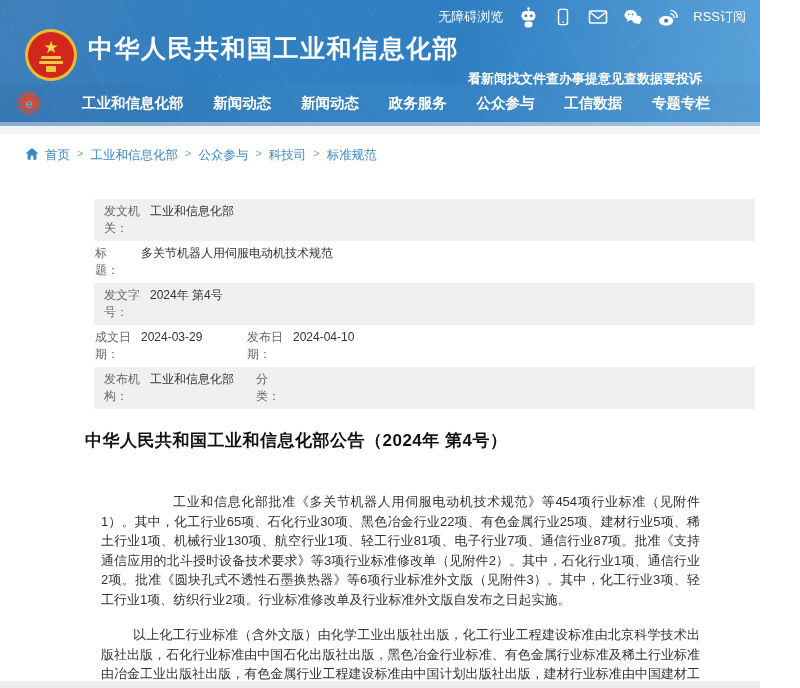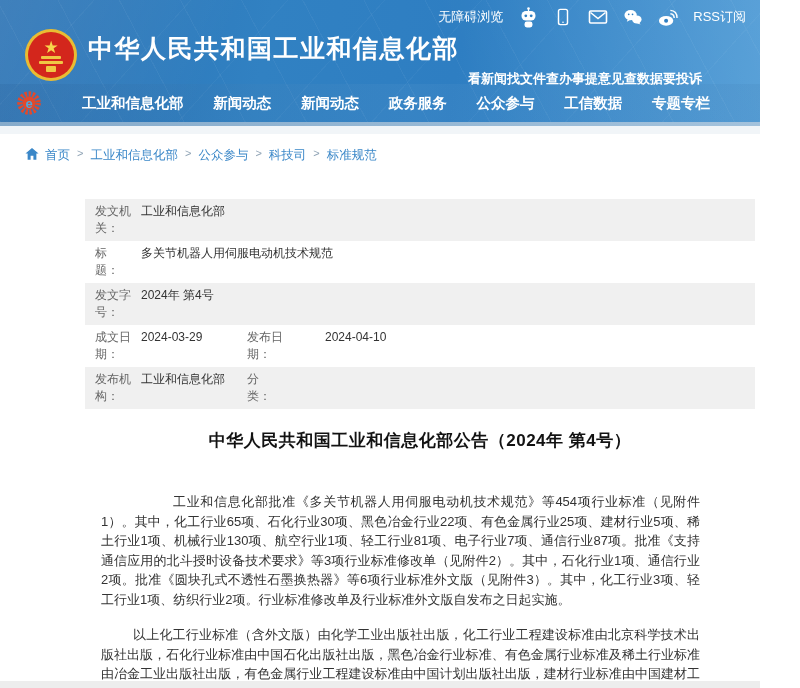--- a/index.html
+++ b/index.html
@@ -68,31 +68,31 @@
     font-size:12.5px; color:#3a87c8;
   }
   .breadcrumb .crumb { color:#3a87c8; cursor:pointer; }
   .breadcrumb .sep { color:#8fa3b5; margin:0 7px; font-size:11px; }
   .home-ico { width:14px; height:14px; margin-right:6px; }
 
   
   .content { width:670px; margin:35px 0 0 85px; }
   .meta-table { font-size:12px; }
   .meta-row { display:flex; min-height:42px; box-sizing:border-box; }
-  .meta-row.gray { background:#f0f0f0; }
+  .meta-row.gray { background:#f0f0f0;margin-left:9px; }
   .meta-cell { display:flex; padding:4px 0 4px 10px; box-sizing:border-box; }
   .meta-cell.c1 { width:152px; flex:0 0 auto; }
-  .meta-cell.c2 { flex:1;gap:32px; }
+  .meta-cell.c2 { flex:1; }
   .meta-cell.full { flex:1; }
   .meta-label { width:46px; flex:0 0 auto; color:#666; line-height:17px; white-space:pre-line; }
   .meta-value { flex:1; color:#333; line-height:17px; }
 
   
   .article-title {
-    margin:20px 0 0 0; text-align:center;
+    margin:20px 0 0 0; text-align:left;
     font-size:17px; font-weight:bold; color:#121212; letter-spacing:0.5px;
   }
   .article-body {
     margin:40px 39px 0 0;
     font-size:13px; line-height:19.5px; color:#333; text-align:justify;
   }
   .article-body p { margin:16px; }
   .article-body p.p1 { text-indent:72px; }
   .article-body p.p2 { text-indent:32px; }
 

